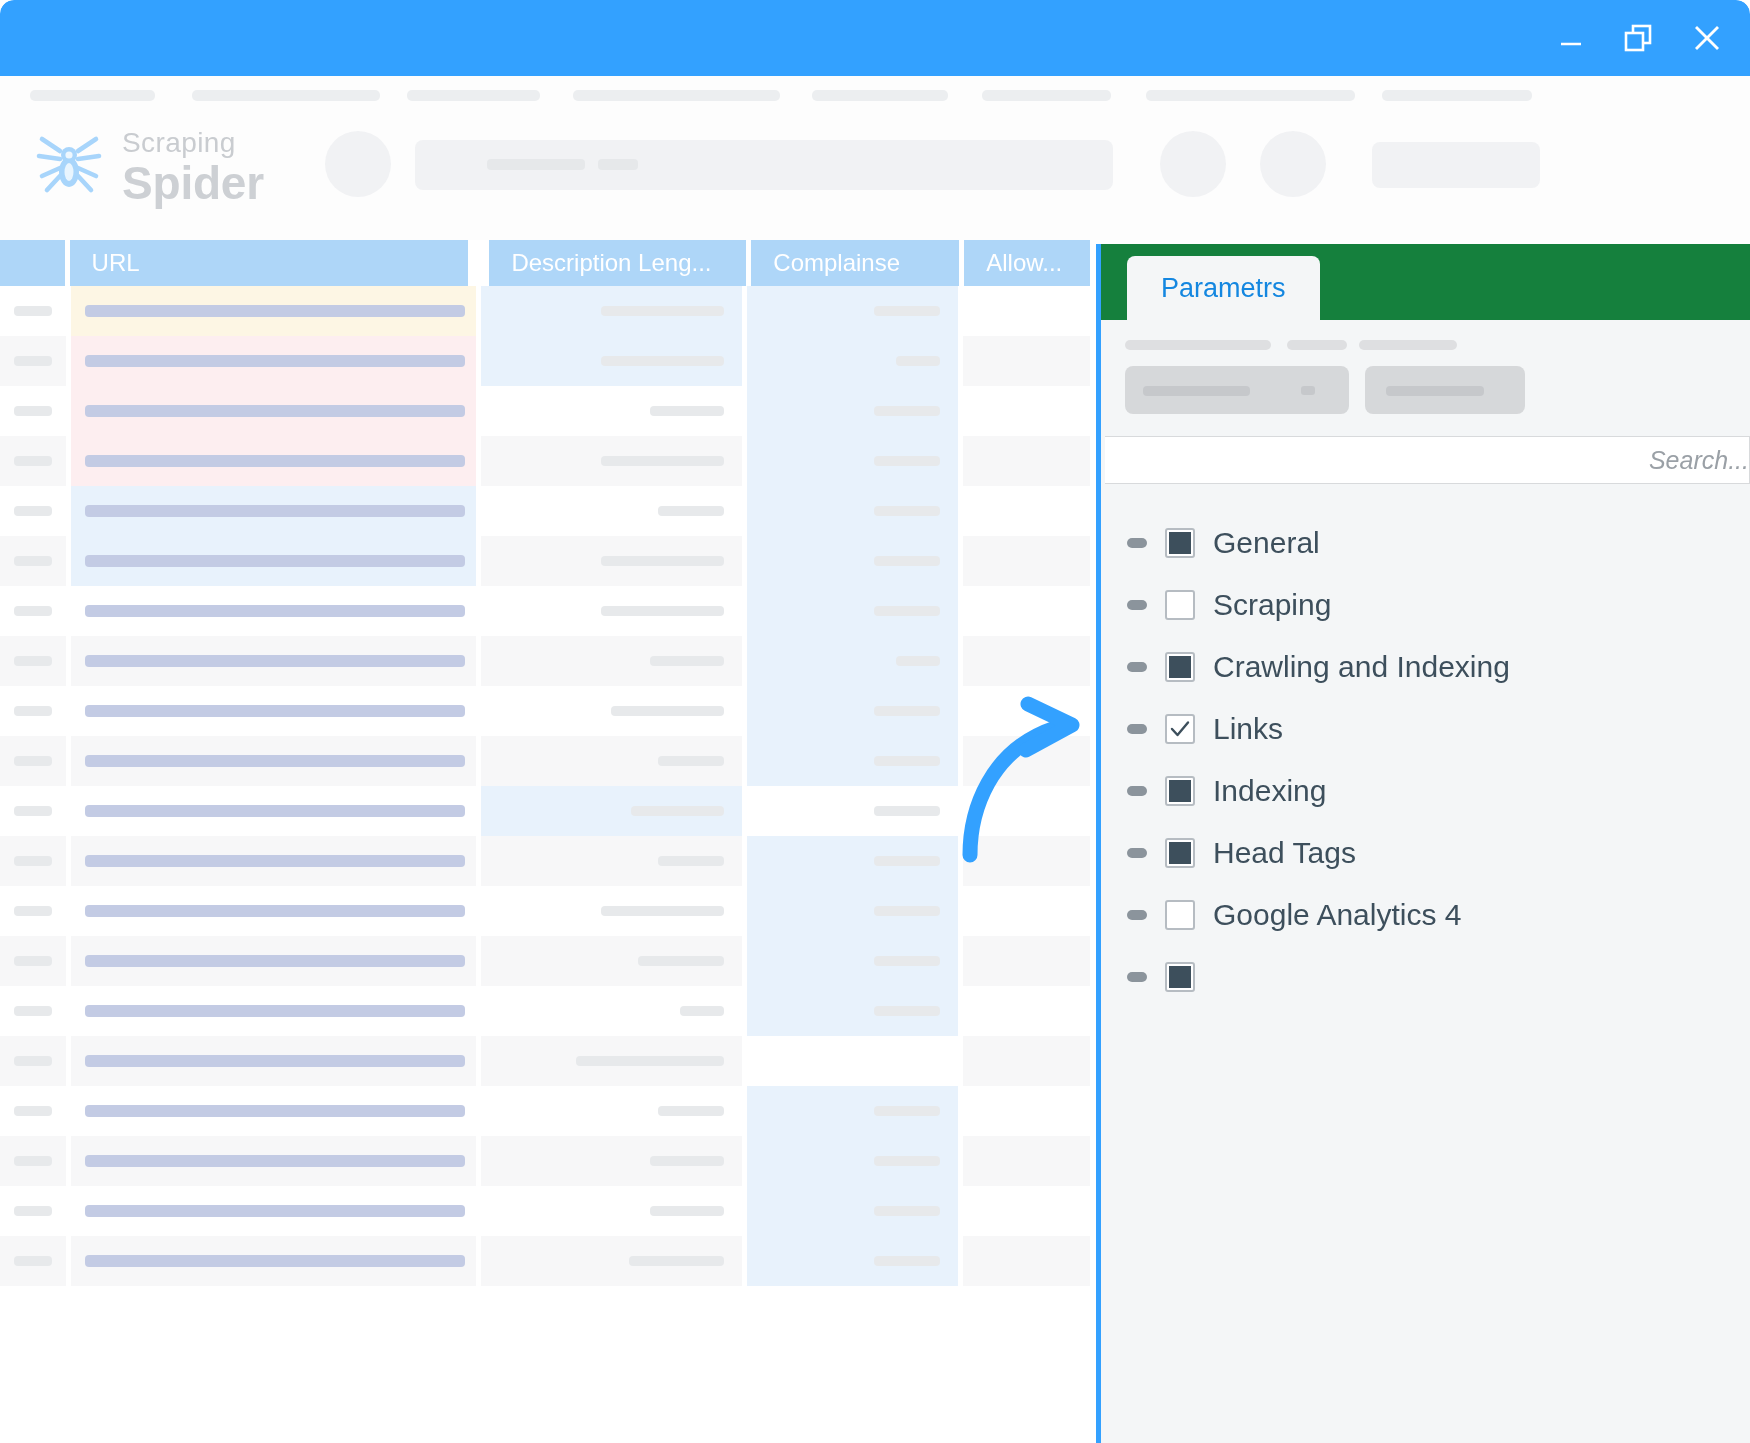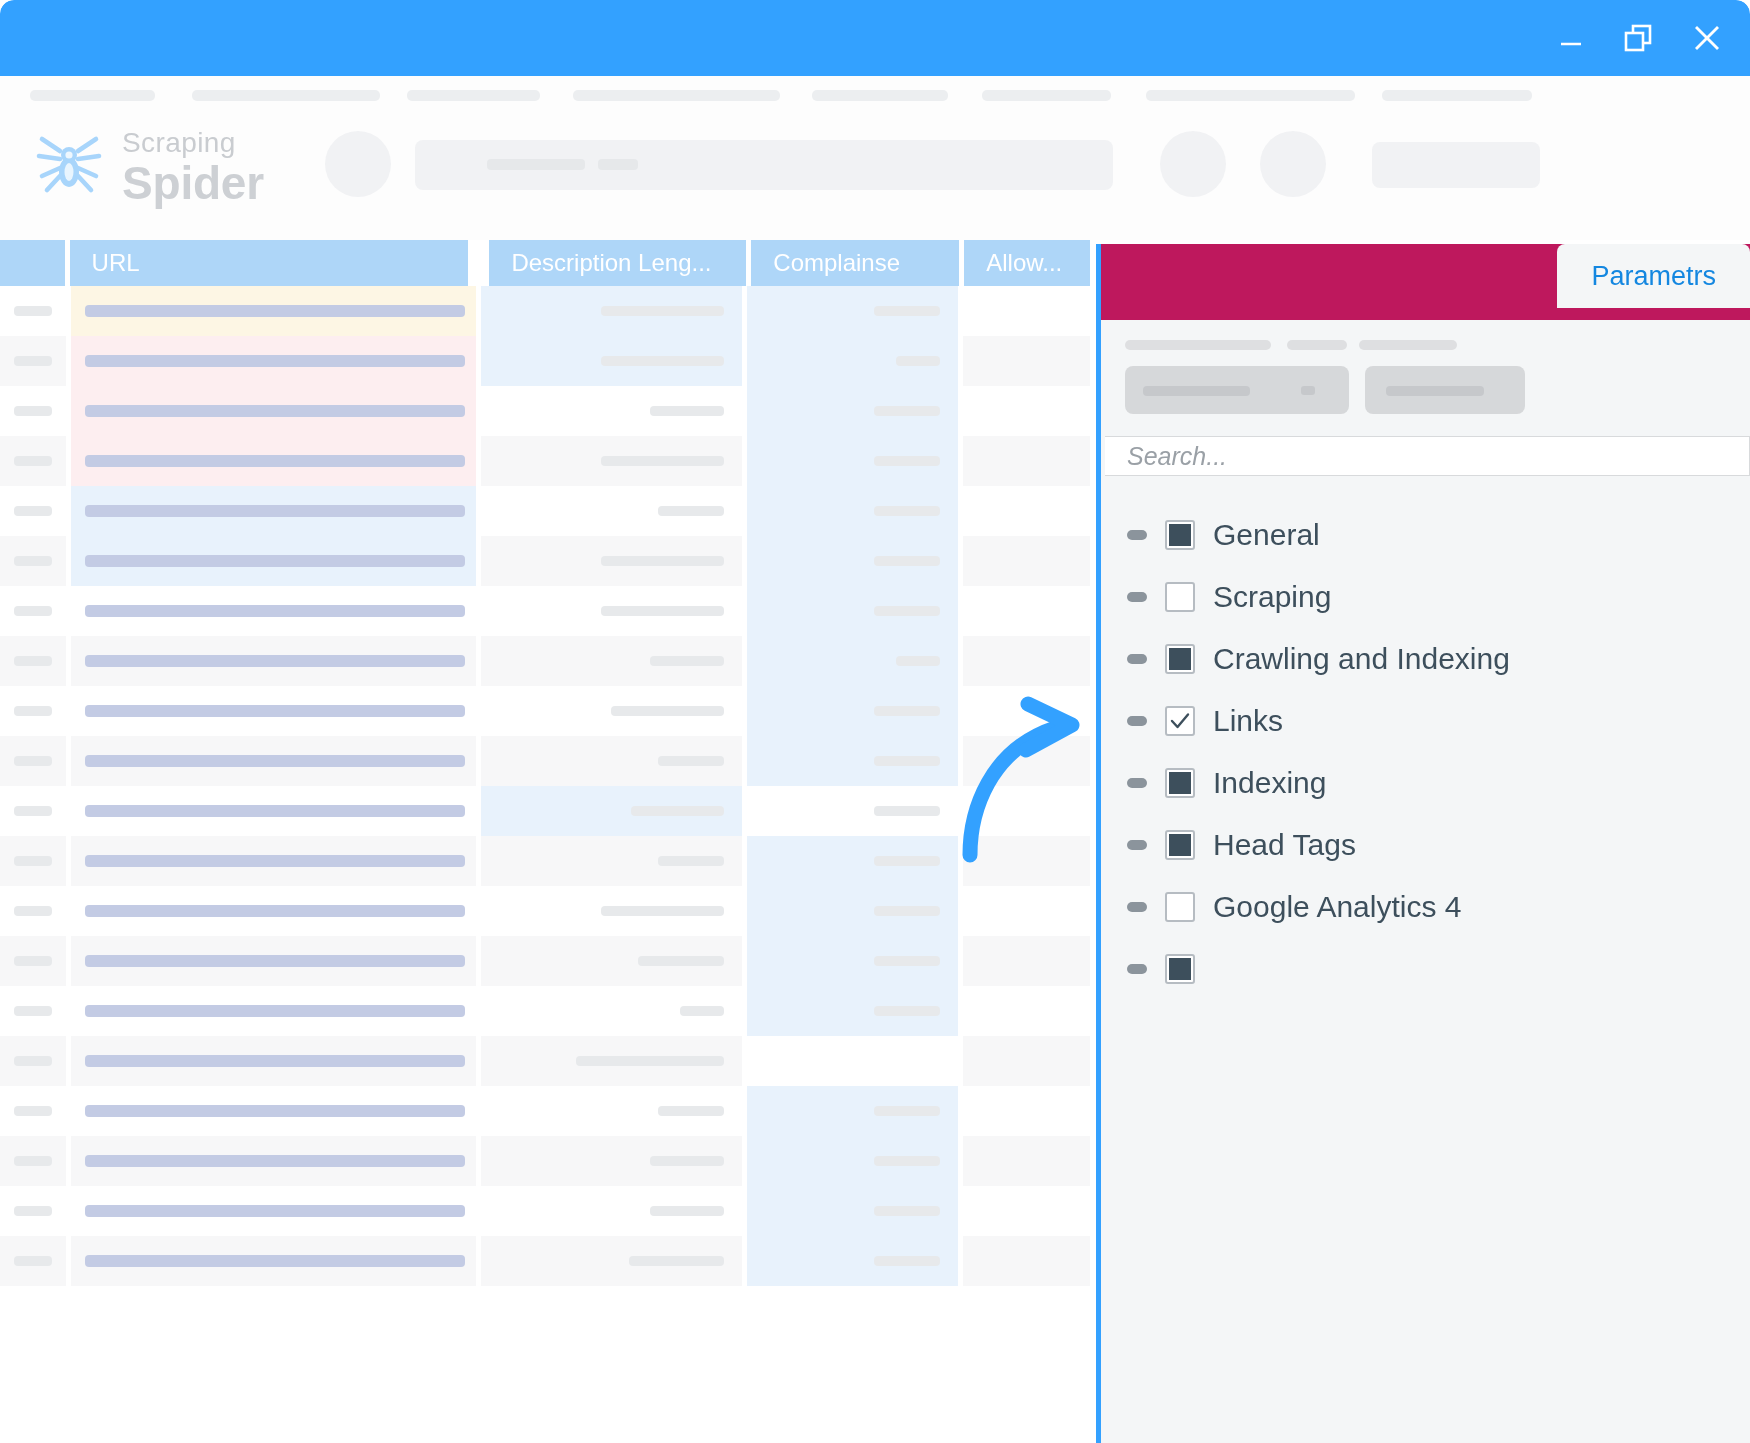--- a/index.html
+++ b/index.html
@@ -159,24 +159,23 @@
   
   .panel {
     position: absolute; top: 244px; left: 1096px;
     width: 654px; height: 1199px;
     background: #f4f6f7;
     border-left: 5px solid #33a1ff;
   }
   .panel-tabs {
     position: relative;
     height: 76px;
-    background: #be185d;
+    background: #15803d;
     display: flex; align-items: flex-end;
     padding-left: 26px;
-    flex-direction: column;
   }
   .tab {
     height: 64px;
     display: flex; align-items: center; justify-content: center;
     padding: 0 34px;
     font-size: 27px;
     cursor: pointer;
     white-space: nowrap;
   }
   .tab.active {
@@ -206,30 +205,31 @@
   }
   .pt-btn-dot {
     position: absolute;
     background: #c6c8cb;
     border-radius: 3px;
     width: 14px; height: 9px;
   }
 
   .search-row { padding: 0 4px 0 4px; }
   .search-input {
-    width: 645px; height: 40px;
+    width: 645px; height: 48px;
     background: #ffffff;
     border: 1px solid #d8dadc;
     border-left: none;
     font-size: 25px;
     font-style: italic;
     color: #9aa0a6;
     padding-left: 22px;
     font-family: "Liberation Sans", sans-serif;
     outline: none;
+    text-align: right;
   }
   .search-input::placeholder { color: #9aa0a6; font-style: italic; }
 
   .tree { padding-top: 28px; }
   .tree-item {
     display: flex; align-items: center;
     height: 62px;
     padding-left: 26px;
     cursor: pointer;
     gap: 18px;

